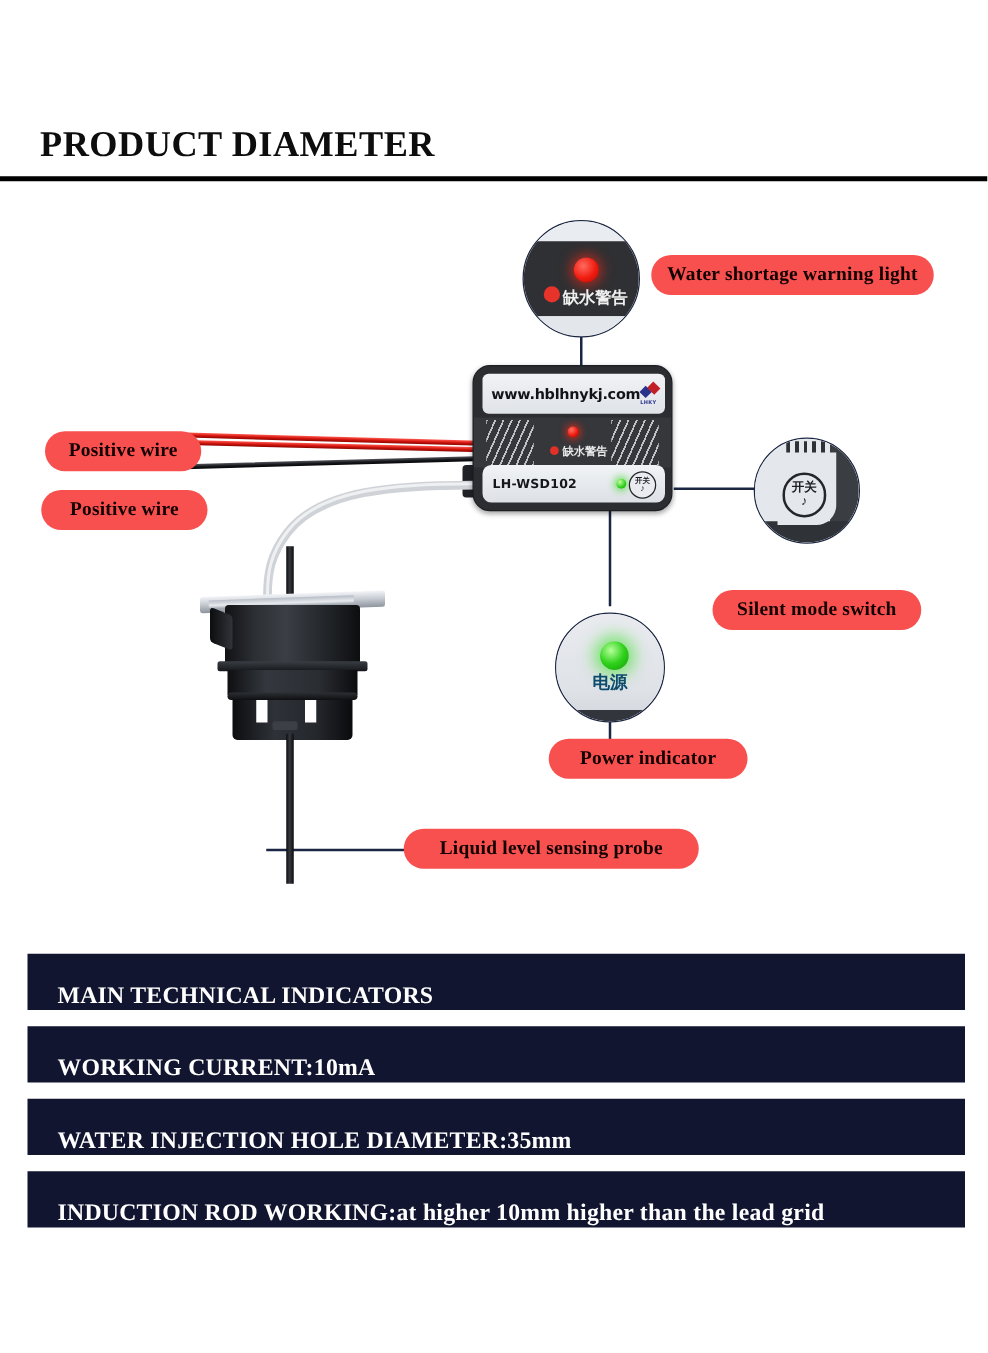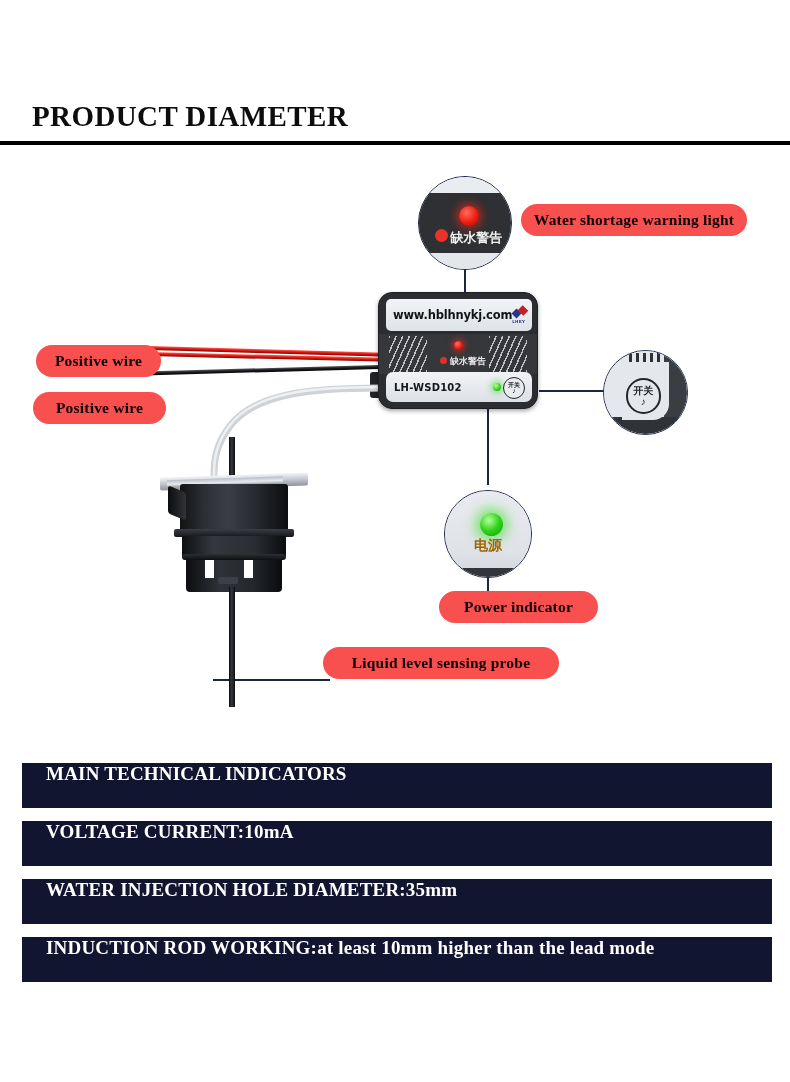--- a/index.html
+++ b/index.html
@@ -145,21 +145,21 @@
     border-radius: 50%;
     background: radial-gradient(circle at 38% 32%, #b6ff9a 0%, #2fd21c 50%, #139b05 100%);
     box-shadow: 0 0 12px 5px rgba(45,225,25,0.55);
     left: 41%; top: 25%;
   }
   .mp-cn {
     position: absolute;
     left: 50%;
     transform: translateX(-50%);
     top: 54%;
-    color: #a16207;
+    color: #0c4a6e;
     font-family: "DejaVu Sans", sans-serif;
     font-size: 14px;
     font-weight: 700;
     text-align: right;
   }
 
   
   .ms-face {
     position: absolute; left: 0; top: 0; width: 100%; height: 100%;
     background: #e4e7ec;
@@ -494,21 +494,21 @@
   .specs {
     position: absolute;
     left: 22px;
     top: 763px;
     width: 750px;
   }
   .spec-row {
     height: 45px;
     background: #121530;
     display: flex;
-    align-items: flex-start;
+    align-items: flex-end;
     padding-left: 24px;
     box-sizing: border-box;
     margin-bottom: 13px;
     color: #ffffff;
     font-family: "Liberation Serif", "DejaVu Serif", serif;
     font-size: 19px;
     font-weight: 700;
     letter-spacing: 0.2px;
   }
   .spec-row:last-child { margin-bottom: 0; }
@@ -556,20 +556,23 @@
         <div class="ms-darkB"></div>
         <div class="ms-corner"></div>
         <div class="ms-grille"></div>
         <div class="ms-btn">
           <span class="ms-btn-cn">开关</span>
           <span class="ms-bell">♪</span>
         </div>
       </div>
     </div>
 
+    <div class="pill" style="left:570px; top:322px; width:167px; height:32px;">
+      <span>Silent mode switch</span>
+    </div>
 
     <div class="mag" style="left:444px; top:340px; width:86px; height:86px;">
       <div class="mag-inner">
         <div class="mp-face"></div>
         <div class="mp-bot"></div>
         <div class="mp-led"></div>
         <div class="mp-cn">电源</div>
       </div>
     </div>
 
@@ -605,21 +608,21 @@
       <div class="probe-ring1"></div>
       <div class="probe-ring2"></div>
       <div class="probe-ring3"></div>
       <div class="probe-skirt"></div>
       <div class="probe-notch" style="left:33px;"></div>
       <div class="probe-notch" style="left:72px;"></div>
       <div class="probe-tab"></div>
       <div class="probe-rod-down"></div>
     </div>
 
-    <div class="pill" style="left:323px; top:497px; width:236px; height:32px;font-family:Liberation Serif, serif;">
+    <div class="pill" style="left:323px; top:513px; width:236px; height:32px;font-family:Liberation Serif, serif;">
       <span>Liquid level sensing probe</span>
     </div>
 
     <div class="module">
       <div class="mod-top">
         <span class="mod-url">www.hblhnykj.com</span>
         <span class="mod-logo">
           <span class="lw" style="left:1px; top:3px;"></span>
           <span class="lr"></span>
           <span class="lt">LHKY</span>
@@ -645,26 +648,26 @@
     </div>
 
   </div>
 
   <div class="specs">
     <div class="spec-row">
       <span>MAIN TECHNICAL INDICATORS</span>
         <span class="val"></span>
     </div>
     <div class="spec-row">
-      <span>VOLTAGE CURRENT: </span>
+      <span>WORKING CURRENT: </span>
         <span class="val">10mA</span>
     </div>
     <div class="spec-row">
       <span>WATER INJECTION HOLE DIAMETER: </span>
         <span class="val">35mm</span>
     </div>
     <div class="spec-row">
       <span>INDUCTION ROD WORKING: </span>
-        <span class="val">at least 10mm higher than the lead mode</span>
+        <span class="val">at higher 10mm higher than the lead grid</span>
     </div>
   </div>
 
 </div>
 
 </body></html>

